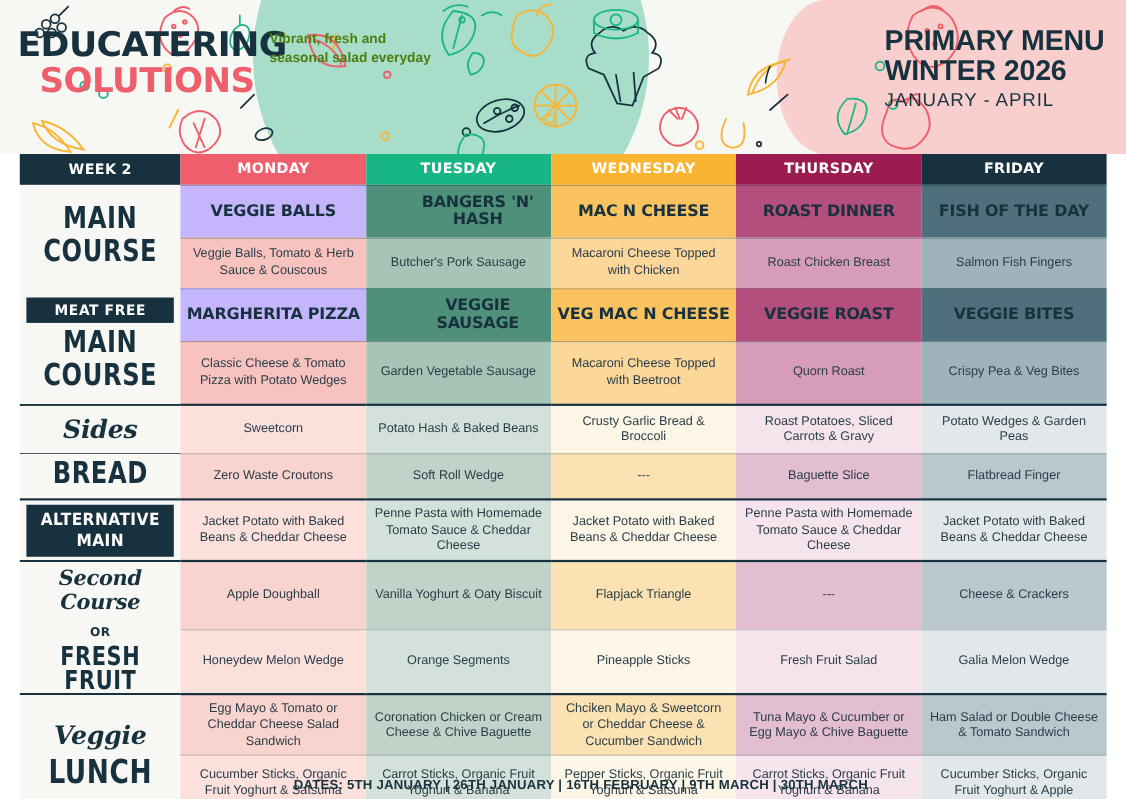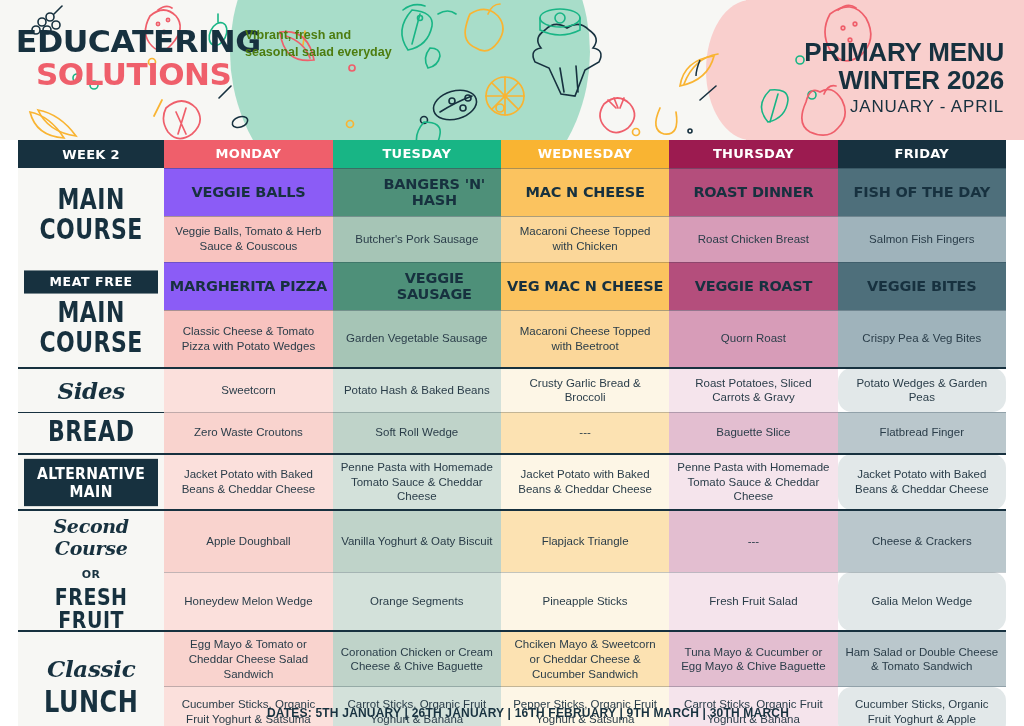--- a/index.html
+++ b/index.html
@@ -74,22 +74,22 @@
     line-height: 1;
   }
   .salad-sub {
     font-size: 12.5px;
     line-height: 1.32;
     color: #4d7c0f;
     margin-top: 5px;
     font-weight: 600;
   }
   .hdr-right {
-    position: absolute; right: 20px; top: 38px;
-    z-index: 8; text-align: right;
+    position: absolute; right: 20px; top: 22px;
+    z-index: 8; 
   }
   .hdr-t1 { font-size: 26px; font-weight: bold; letter-spacing: -0.2px; line-height: 1.08; color:#17313f;}
   .hdr-t2 { font-size: 26px; font-weight: bold; letter-spacing: -0.2px; line-height: 1.08; color:#17313f;}
   .hdr-t3 { font-size: 17px; font-weight: 500; letter-spacing: 0.8px; margin-top: 3px; color:#17313f;}
   .doodles { position: absolute; left: 0; top: 0; width: 1024px; height: 140px; z-index: 5; pointer-events:none;}
 
   
   .menu {
     position: absolute; left: 18px; top: 140px;
     width: 988px;
@@ -121,21 +121,21 @@
     font-family: "DejaVu Sans", sans-serif;
     font-weight: bold;
     font-size: 14.5px;
     color: #17313f;
     height: 48px;
     letter-spacing: -0.2px;
     padding: 2px 4px;
     border-top: 1px solid rgba(23,49,63,.35);
     border-bottom: 1px solid rgba(23,49,63,.35);
   }
-  .big.mon { background: #8b5cf6; }
+  .big.mon { background: #c4b5fd; }
   .big.tue { background: #4e9079; padding-left: 39px; }
   .big.wed { background: #fbc35f; }
   .big.thu { background: #b44e7c; }
   .big.fri { background: #4e6f7b; }
 
   
   .desc {
     font-size: 11.5px;
     line-height: 1.28;
     color: #2a3d49;
@@ -146,21 +146,21 @@
   .d-mon-1 { background: #f8c3bf; }
   .d-tue-1 { background: #a6c5b6; }
   .d-wed-1 { background: #fbd79a; }
   .d-thu-1 { background: #d79cb8; }
   .d-fri-1 { background: #9fb3bb; }
 
   .d-mon-2 { background: #fbe0dc; }
   .d-tue-2 { background: #d3e1da; }
   .d-wed-2 { background: #fdf6e6; }
   .d-thu-2 { background: #f5e4ec; }
-  .d-fri-2 { background: #e2e8e9; border-radius: 14px; }
+  .d-fri-2 { background: #e2e8e9; }
 
   .d-mon-3 { background: #f9d3ce; }
   .d-tue-3 { background: #bfd3c9; }
   .d-wed-3 { background: #fce2b2; }
   .d-thu-3 { background: #e3bed0; }
   .d-fri-3 { background: #bac7cc; }
 
   .row-h-sides td.desc  { height: 44px; }
   .row-h-bread td.desc  { height: 42px; }
   .row-h-alt td.desc    { height: 54px; }
@@ -451,21 +451,21 @@
   <tr class="row-h-fruit">
     <td class="desc d-mon-2">Honeydew Melon Wedge</td>
     <td class="desc d-tue-2">Orange Segments</td>
     <td class="desc d-wed-2">Pineapple Sticks</td>
     <td class="desc d-thu-2">Fresh Fruit Salad</td>
     <td class="desc d-fri-2">Galia Melon Wedge</td>
   </tr>
 
   <tr class="row-h-pl1 thick-top">
     <td class="lbl" rowspan="2">
-      <span class="lbl-script">Classic</span>
+      <span class="lbl-script">Veggie</span>
       <span class="lbl-disp" style="font-size:24px;margin-top:9px">LUNCH</span>
     </td>
     <td class="desc d-mon-3">Egg Mayo &amp; Tomato or Cheddar Cheese Salad Sandwich</td>
     <td class="desc d-tue-3">Coronation Chicken or Cream Cheese &amp; Chive Baguette</td>
     <td class="desc d-wed-3">Chciken Mayo &amp; Sweetcorn or Cheddar Cheese &amp; Cucumber Sandwich</td>
     <td class="desc d-thu-3">Tuna Mayo &amp; Cucumber or Egg Mayo &amp; Chive Baguette</td>
     <td class="desc d-fri-3">Ham Salad or Double Cheese &amp; Tomato Sandwich</td>
   </tr>
   <tr class="row-h-pl2 thick-bot">
     <td class="desc d-mon-2">Cucumber Sticks, Organic Fruit Yoghurt &amp; Satsuma</td>

